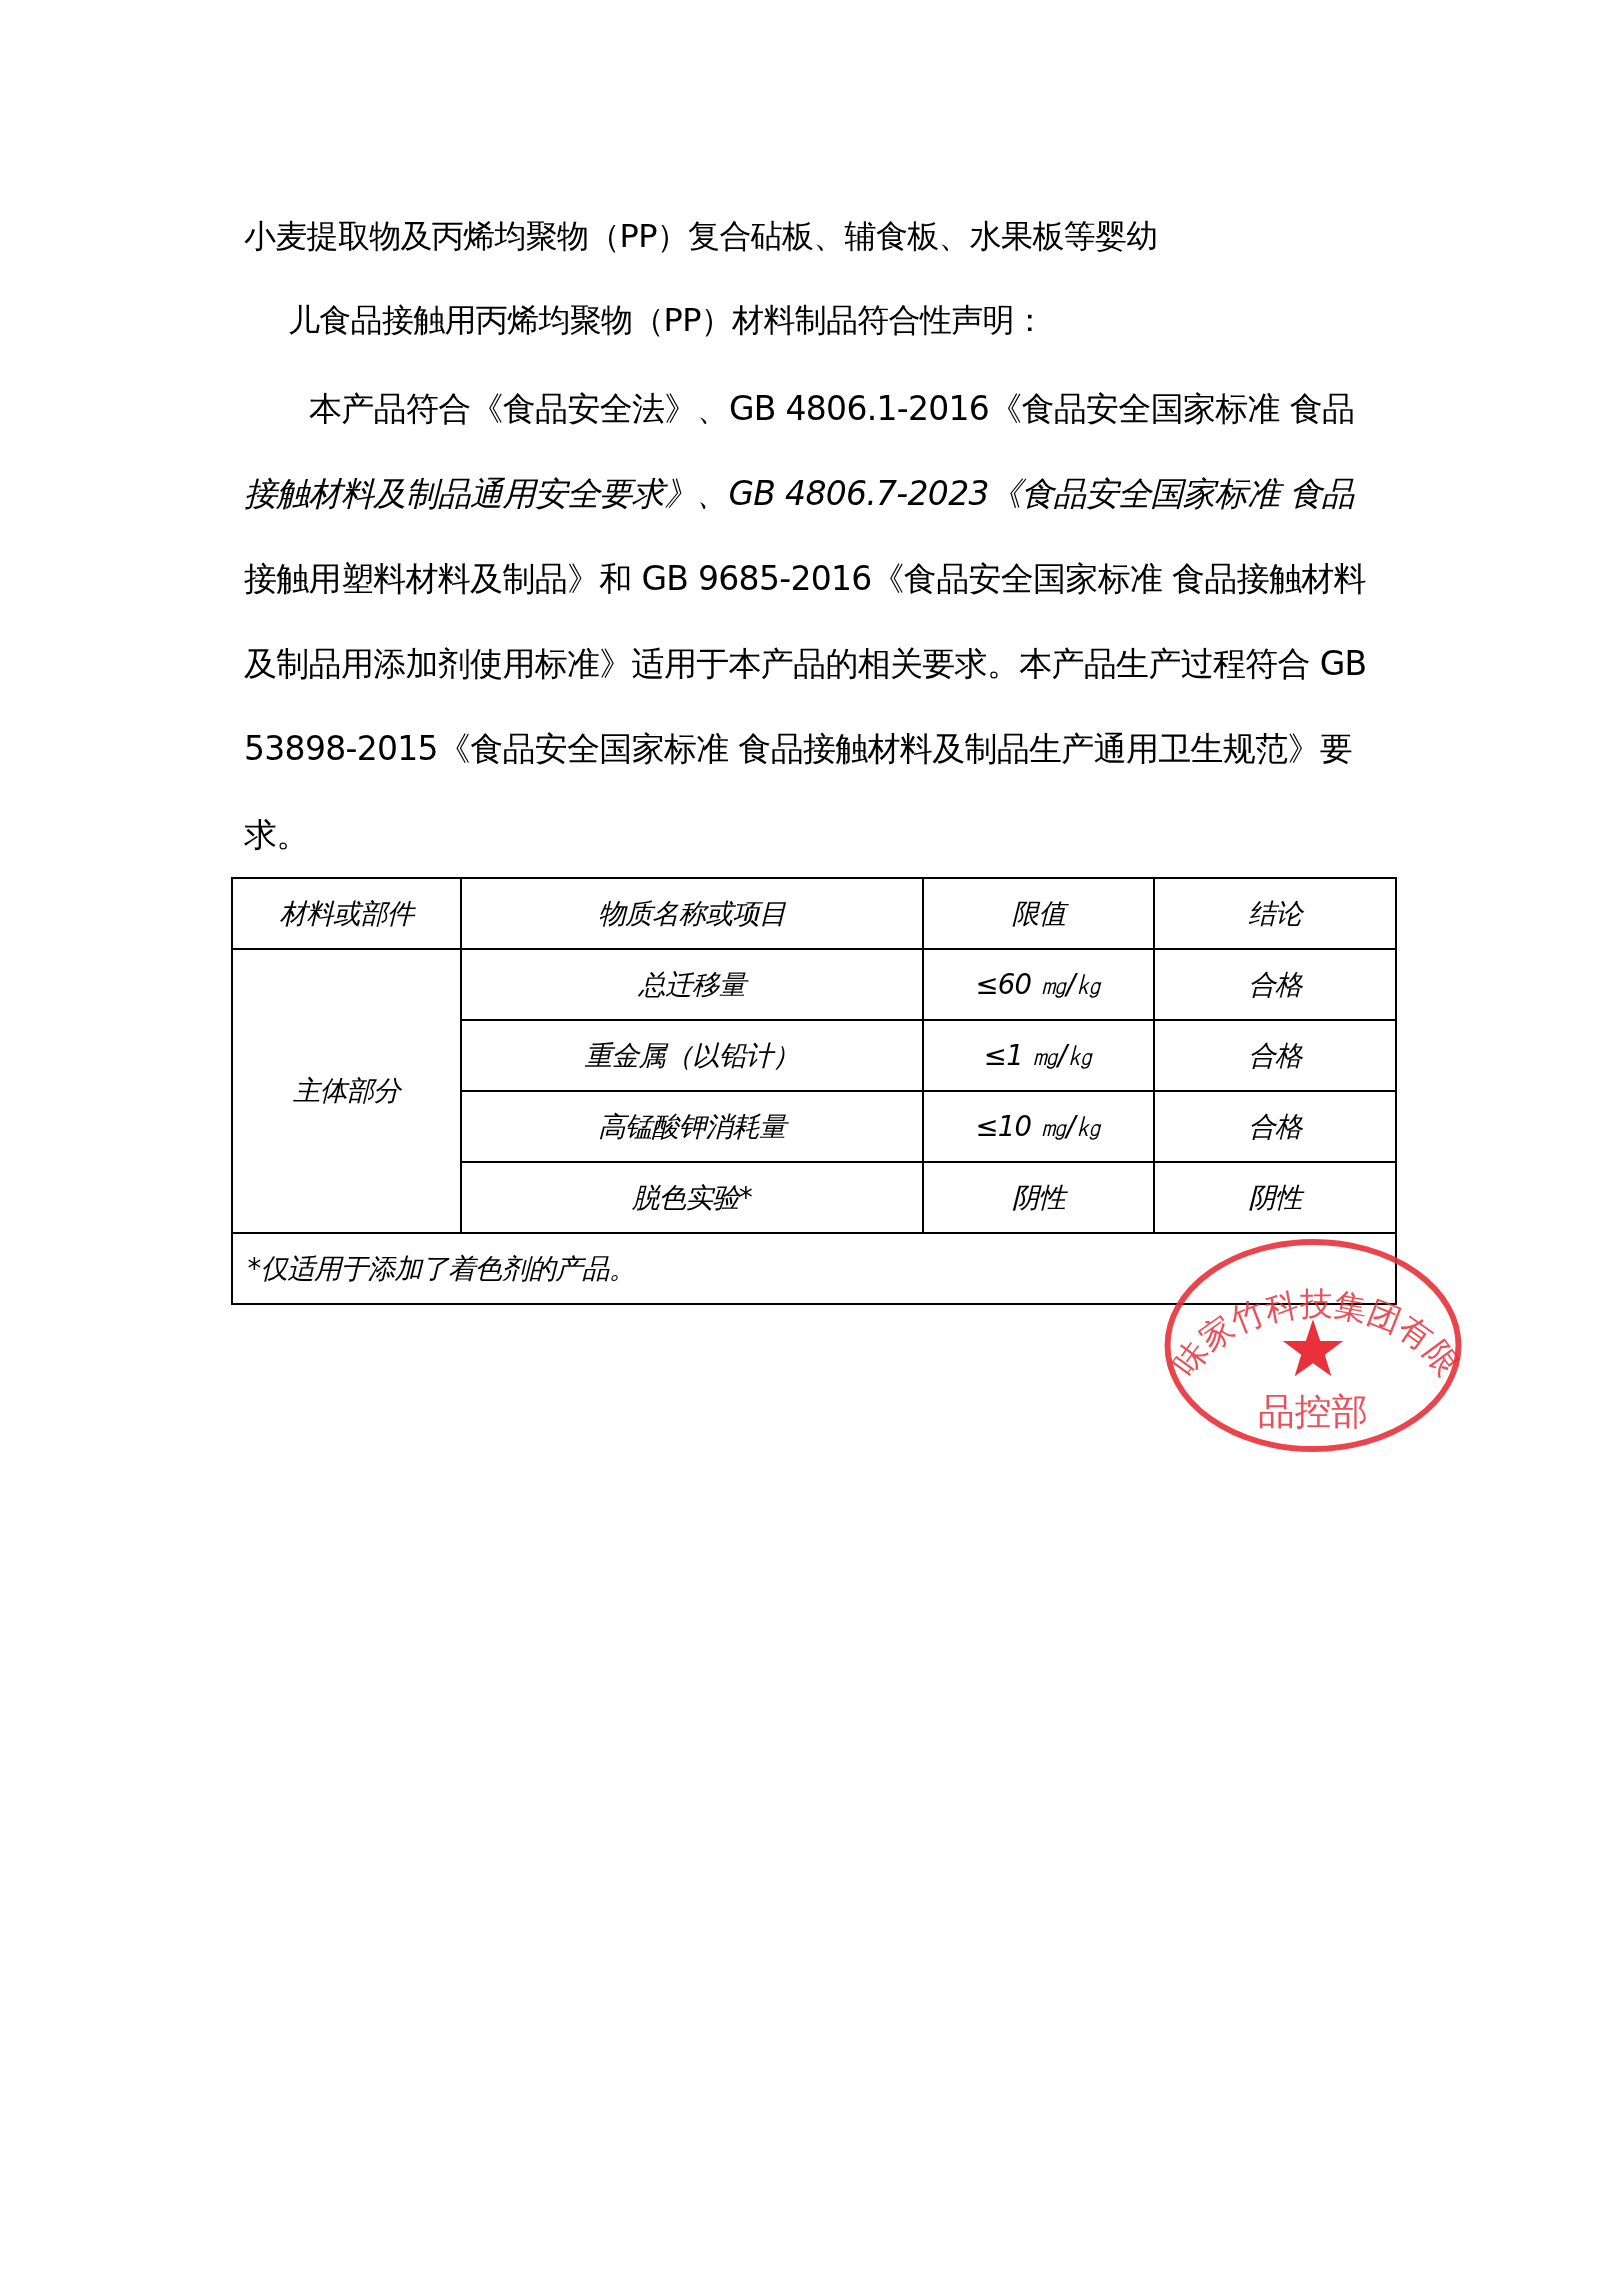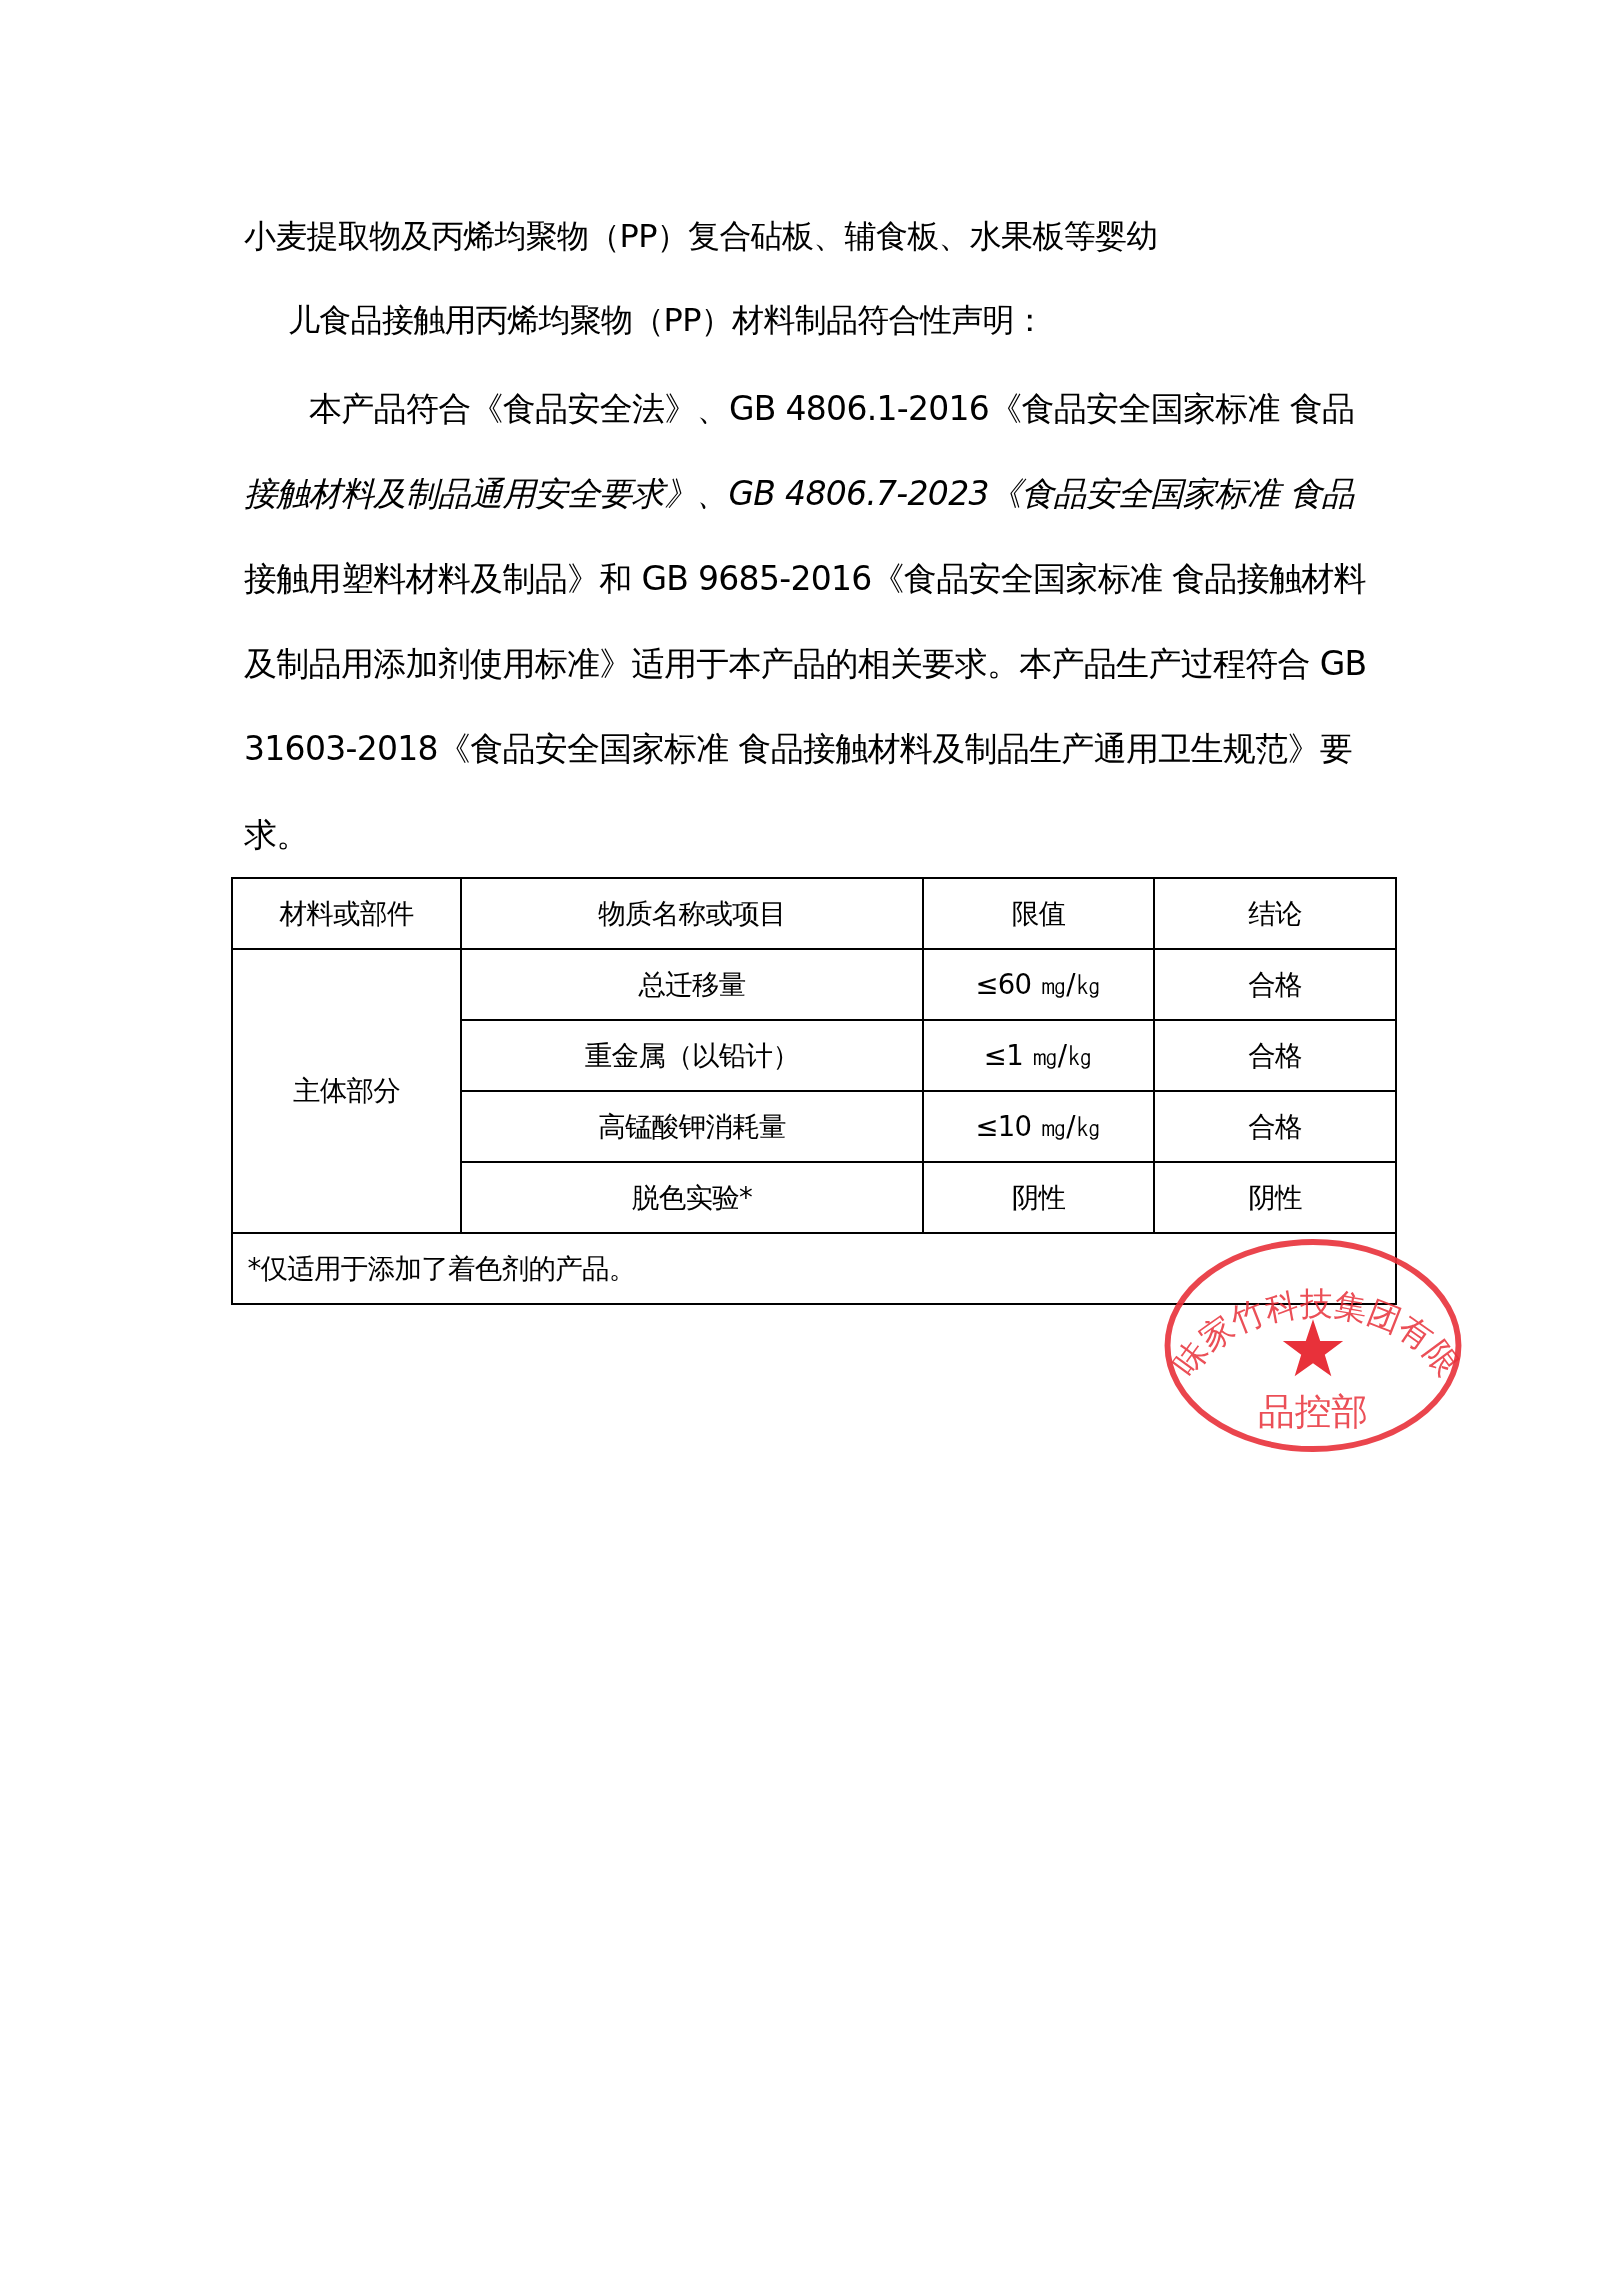--- a/index.html
+++ b/index.html
@@ -2,38 +2,38 @@
 <html style="font-size:10.5px"><head>
 <meta charset="utf-8">
 <style>
   html, body { margin: 0; padding: 0; background: #ffffff; }
   body { width: 1622px; height: 2295px; position: relative; overflow: hidden;
          font-family: "DejaVu Sans", "Liberation Sans", sans-serif; color: #000; }
   .title-line { position: absolute; left: 244px; font-size: 32px; line-height: 41px; white-space: nowrap; letter-spacing: -0.7px; }
   .body-line { position: absolute; left: 244px; font-size: 33px; line-height: 33px; white-space: nowrap; letter-spacing: -0.7px; }
   .indent { left: 309px; text-align: right; }
   table.spec { position: absolute; left: 231px; top: 877px; width: 1164px; border-collapse: collapse; table-layout: fixed; }
-  table.spec td { border: 2px solid #000; text-align: center; vertical-align: middle; font-size: 27.5px; padding: 0; height: 69px; letter-spacing: -0.7px; }
+  table.spec td { border: 2px solid #000; text-align: center; vertical-align: middle; font-size: 27.5px; padding: 0; height: 69px; letter-spacing: -0.7px; font-style: italic; }
   table.spec td.note { text-align: left; padding-left: 14.4px; border-radius: 6px; }
   .stamp { position: absolute; left: 1159px; top: 1234px; width: 308px; height: 223px; }
 </style>
 </head>
 <body>
 
 <div>
   <div class="title-line" style="top:216px;">小麦提取物及丙烯均聚物（PP）复合砧板、辅食板、水果板等婴幼</div>
   <div class="title-line" style="top:300px;margin-left:44px;">儿食品接触用丙烯均聚物（PP）材料制品符合性声明：</div>
 </div>
 
 <div>
   <div class="body-line indent" style="top:392px;">本产品符合《食品安全法》、GB 4806.1-2016《食品安全国家标准  食品</div>
   <div class="body-line" style="top:477px;font-style:italic;">接触材料及制品通用安全要求》、GB 4806.7-2023《食品安全国家标准  食品</div>
   <div class="body-line" style="top:562px;text-align:center;">接触用塑料材料及制品》和 GB 9685-2016《食品安全国家标准  食品接触材料</div>
   <div class="body-line" style="top:647px;">及制品用添加剂使用标准》适用于本产品的相关要求。本产品生产过程符合 GB</div>
-  <div class="body-line" style="top:732px;">31603-2018《食品安全国家标准  食品接触材料及制品生产通用卫生规范》要</div>
+  <div class="body-line" style="top:732px;">53898-2015《食品安全国家标准  食品接触材料及制品生产通用卫生规范》要</div>
   <div class="body-line" style="top:818px;">求。</div>
 </div>
 
 <table class="spec">
   <colgroup>
     <col style="width:229px">
       <col style="width:462px">
       <col style="width:231px">
       <col style="width:242px">
   </colgroup>

